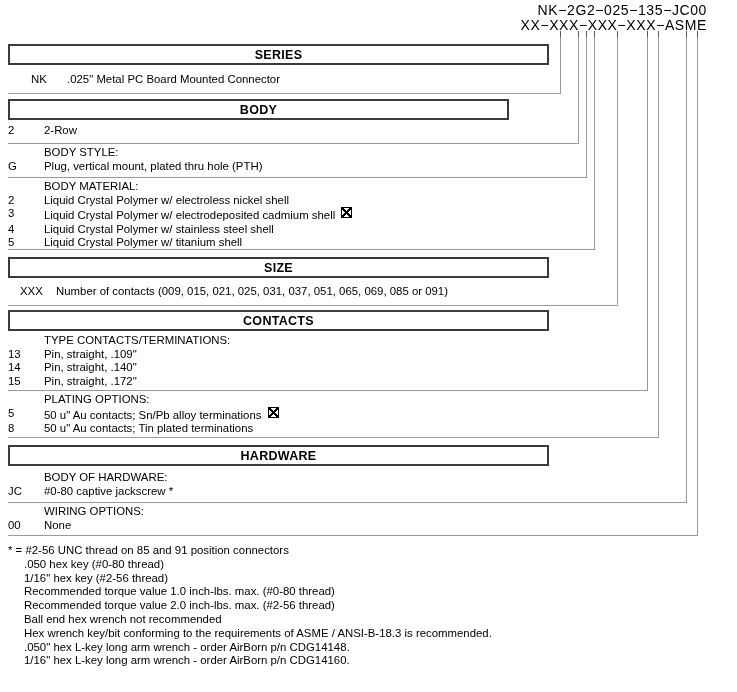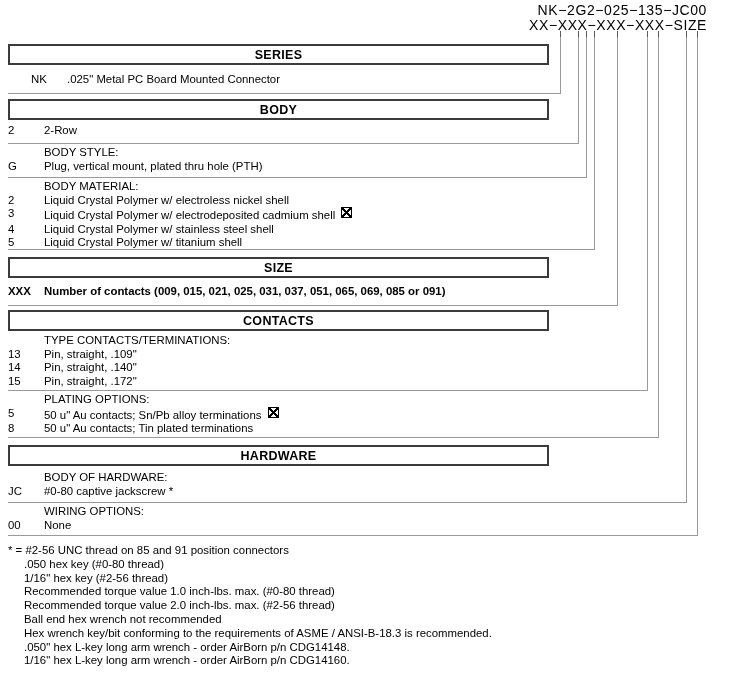--- a/index.html
+++ b/index.html
@@ -86,21 +86,21 @@
     position:absolute; left:8px; top:700px;
     font-size:11.4px; line-height:14px; white-space:nowrap;
   }
   #rohs-legend .rohs{ margin-left:0; margin-right:3px; }
 </style>
 </head>
 <body>
 
 <div id="pn-block">
   <div class="pn-line">NK−2G2−025−135−JC00</div>
-  <div class="pn-mask">XX−XXX−XXX−XXX−SIZE</div>
+  <div class="pn-mask">XX−XXX−XXX−XXX−ASME</div>
 </div>
 
 <div class="tick" style="left:560px;top:31px;height:6px;"></div>
 <div class="tick" style="left:578px;top:31px;height:6px;"></div>
 <div class="tick" style="left:586px;top:31px;height:6px;"></div>
 <div class="tick" style="left:594px;top:31px;height:6px;"></div>
 <div class="tick" style="left:617px;top:31px;height:6px;"></div>
 <div class="tick" style="left:647px;top:31px;height:6px;"></div>
 <div class="tick" style="left:658px;top:31px;height:6px;"></div>
 <div class="tick" style="left:686px;top:31px;height:6px;"></div>
@@ -130,21 +130,21 @@
 <div class="vline" style="left:686px;top:37px;height:466px;"></div>
 <div class="hline" style="left:8px;top:502px;width:679px;"></div>
 
 <div class="vline" style="left:697px;top:37px;height:499px;"></div>
 <div class="hline" style="left:8px;top:535px;width:690px;"></div>
 
 <div class="sec-box" style="left:8px;top:44px;width:541px;height:21px;">
   <span>SERIES</span>
 </div>
 
-<div class="sec-box" style="left:8px;top:99px;width:541px;height:21px;">
+<div class="sec-box" style="left:8px;top:99px;width:501px;height:21px;">
   <span>BODY</span>
 </div>
 
 <div class="sec-box" style="left:8px;top:257px;width:541px;height:21px;">
   <span>SIZE</span>
 </div>
 
 <div class="sec-box" style="left:8px;top:310px;width:541px;height:21px;">
   <span>CONTACTS</span>
 </div>
@@ -189,21 +189,21 @@
   <div class="opt">
     <span class="code">4</span>
     <span>Liquid Crystal Polymer w/ stainless steel shell</span>
   </div>
   <div class="opt">
     <span class="code">5</span>
     <span>Liquid Crystal Polymer w/ titanium shell</span>
   </div>
 </div>
 
-<div class="grp" style="left:8px;top:285px;font-weight:bold;">
+<div class="grp" style="left:20px;top:285px;">
   <div class="opt codewide">
     <span class="code">XXX</span>
     <span>Number of contacts (009, 015, 021, 025, 031, 037, 051, 065, 069, 085 or 091)</span>
   </div>
 </div>
 
 <div class="grp" style="left:8px;top:334px;">
   <div class="sub">TYPE CONTACTS/TERMINATIONS:</div>
   <div class="opt">
     <span class="code">13</span>

